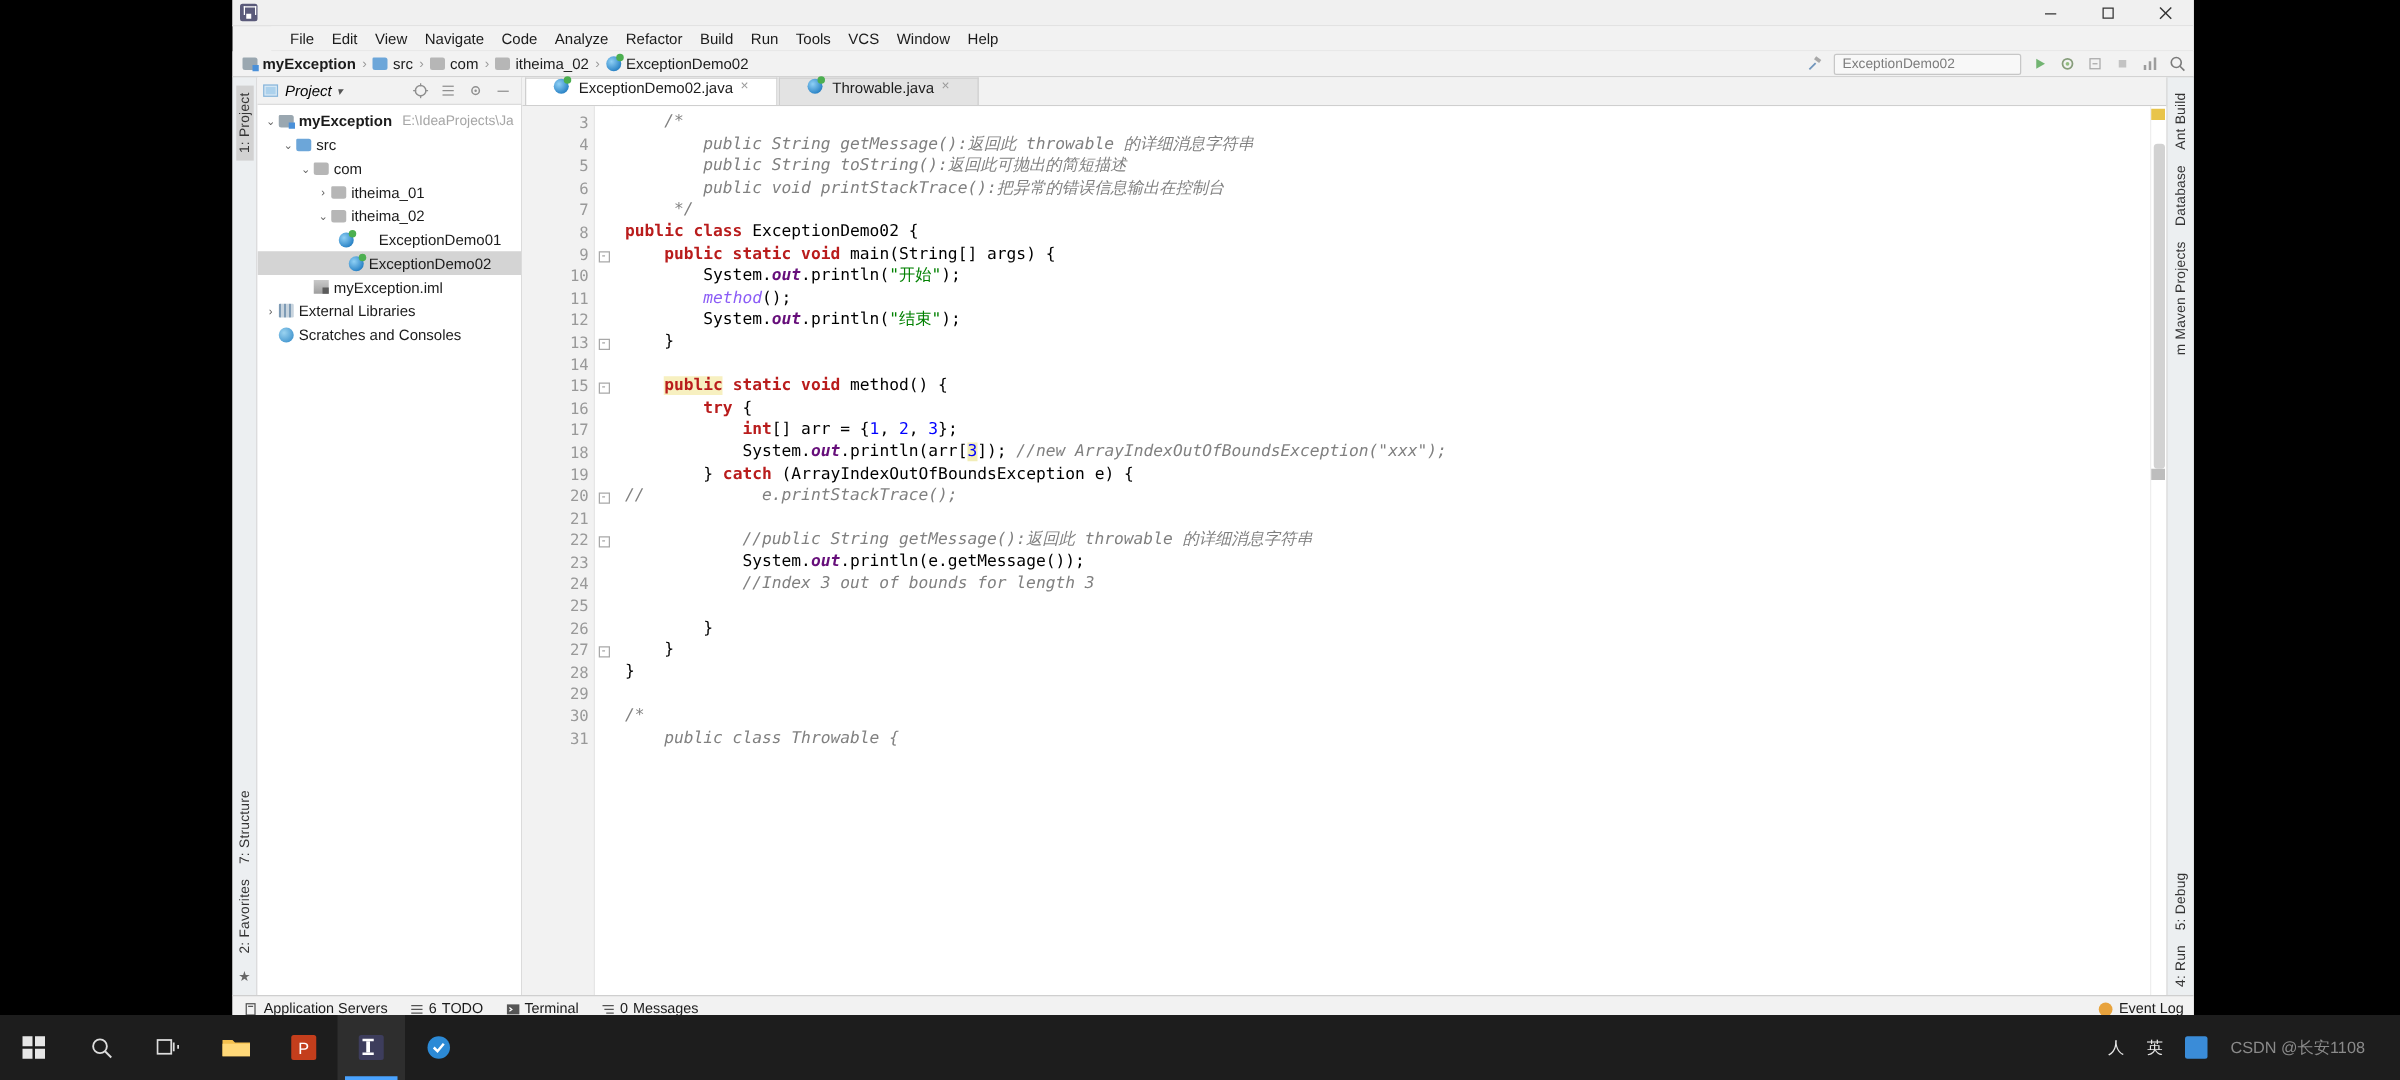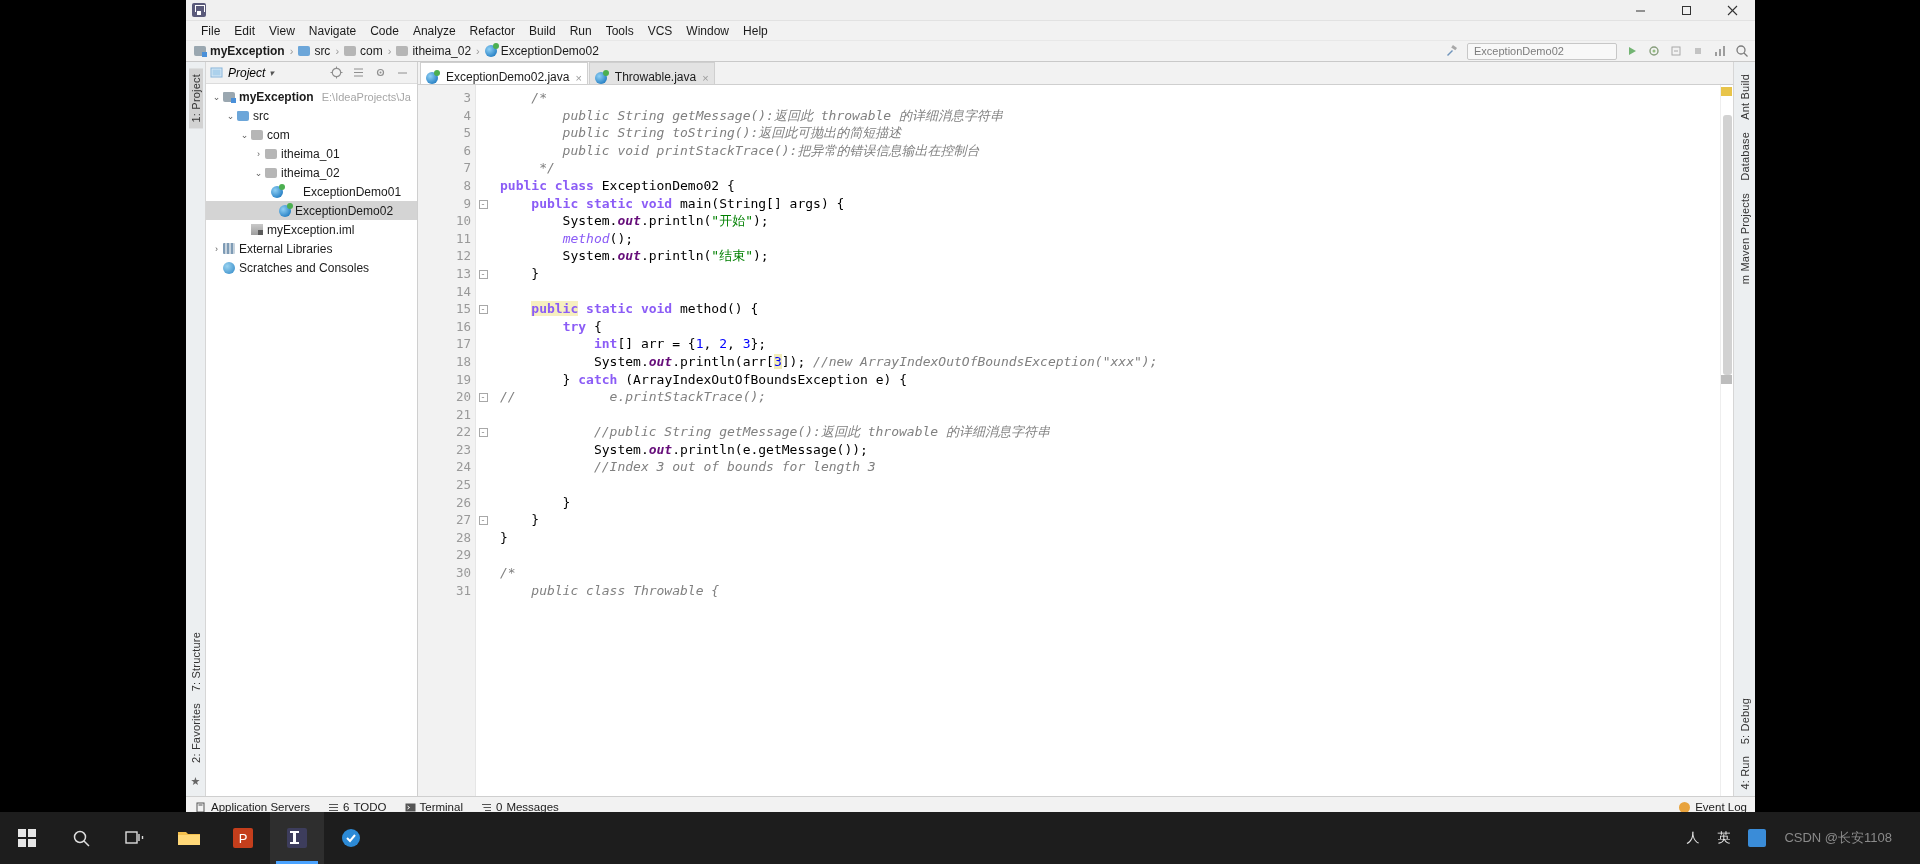--- a/index.html
+++ b/index.html
@@ -40,21 +40,21 @@
   .tb-spacer { flex: 1 1 auto; }
   .winbtn {
     width: 46px; height: 21px; display: flex; align-items: center; justify-content: center;
     color: #333; font-size: 12px;
   }
   .winbtn svg { display:block; }
 
   
   .menubar {
     height: 20px; display: flex; align-items: center; padding-left: 8px;
-    background: #f2f2f2; flex: 0 0 20px; border-bottom: 1px solid #e8e8e8;
+    background: #f2f2f2; flex: 0 0 20px; border-bottom: 1px solid #e8e8e8; margin-left: 31px;
   }
   .menuitem { padding: 0 7px; font-size: 12px; color: #1b1b1b; line-height: 20px; white-space: nowrap; }
 
   
   .navbar {
     height: 21px; display: flex; align-items: center; padding-left: 8px;
     background: #f2f2f2; flex: 0 0 21px; border-bottom: 1px solid #c9c9c9;
   }
   .crumb { display: flex; align-items: center; font-size: 12px; color: #1b1b1b; white-space: nowrap;}
   .crumb.bold { font-weight: bold; }
@@ -136,21 +136,21 @@
   .scratchicon{width:12px;height:12px;margin-right:4px;flex:0 0 12px;border-radius:50%;
     background: radial-gradient(circle at 35% 35%,#9ad3f0,#2d86c6);}
 
   
   .editorwrap { flex: 1 1 auto; display: flex; flex-direction: column; min-width: 0; background: #fff; }
   .tabstrip {
     height: 23px; display: flex; align-items: flex-end; background: #f2f2f2;
     border-bottom: 1px solid #cfcfcf; flex: 0 0 23px; padding-left: 2px;
   }
   .etab {
-    height: 22px; display: flex; align-items: flex-end; padding: 0 5px; gap: 4px;
+    height: 22px; display: flex; align-items: flex-start; padding: 0 22px; gap: 4px;
     border: 1px solid #cfcfcf; border-bottom: none; font-size: 12px; color: #1b1b1b;
     background: #e3e3e3; margin-right: 1px;
   }
   .etab.active { background: #fff; }
   .etab .x { color: #9a9a9a; font-size: 11px; margin-left: 2px; }
 
   .editorbody { flex:1 1 auto; display:flex; min-height:0; position:relative; }
   .gutter {
     width: 58px; flex: 0 0 58px; background: #f2f2f2; border-right: 1px solid #e6e6e6;
     padding-top: 4px; font-family: "DejaVu Sans Mono", monospace; font-size: 12.5px;
@@ -167,21 +167,21 @@
   }
   .fline { height: 17.6px; line-height: 17.6px; }
   .fbox { display:inline-block; width:9px; height:9px; border:1px solid #a8a8a8; line-height:7px; font-size:9px; color:#888; background:#fff;}
 
   .code {
     flex: 1 1 auto; padding-top: 4px; overflow: hidden; position: relative;
     font-family: "DejaVu Sans Mono", monospace; font-size: 13px; white-space: pre;
     color: #000; background: #fff;
   }
   .cline { height: 17.6px; line-height: 17.6px; padding-left: 10px; }
-  .kw { color: #8b5cf6; font-weight: bold; }
+  .kw { color: #b91c1c; font-weight: bold; }
   .cm { color: #808080; font-style: italic; }
   .st { color: #008000; }
   .num { color: #0000ff; }
   .fld { color: #660e7a; font-weight: bold; font-style: italic; }
   .mth { color: #8b5cf6; font-style: italic; }
   .hl { background: #f7f0c0; }
   .hl2 { background: #f2edb8; }
 
   .vscroll {
     width: 13px; flex: 0 0 13px; background: #fff; position: relative; border-left:1px solid #eee;

